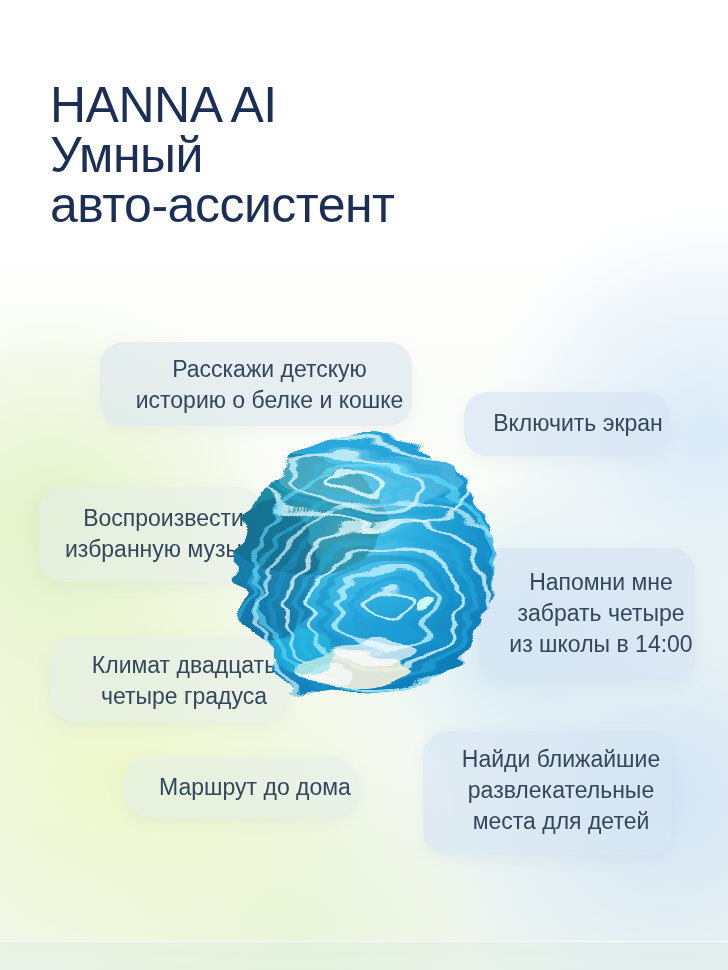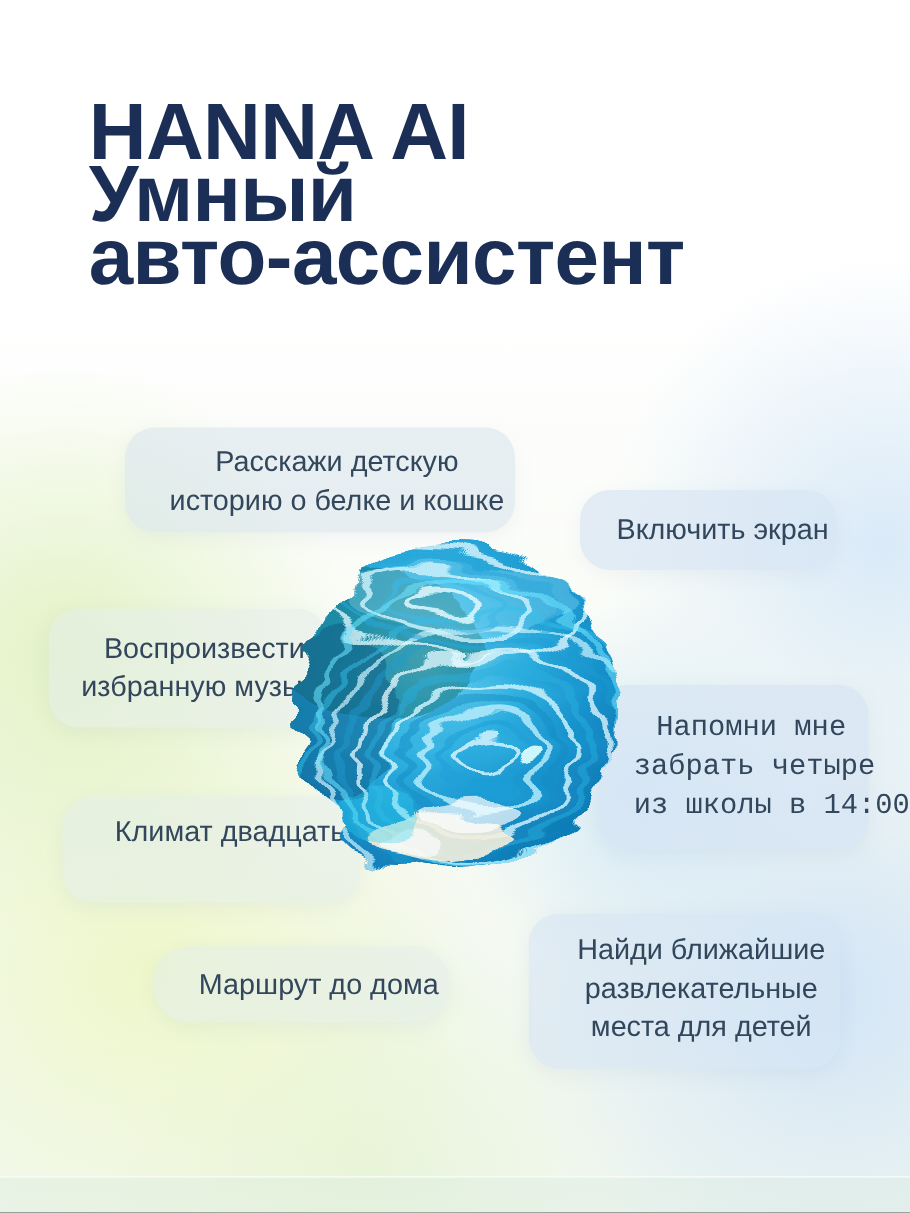--- a/index.html
+++ b/index.html
@@ -8,37 +8,37 @@
     position:relative; width:728px; height:970px; overflow:hidden;
     background-image:
       radial-gradient(46% 34% at 7% 54%,  rgba(226,242,195,0.95) 0%, rgba(226,242,195,0) 70%),
       radial-gradient(52% 36% at 16% 80%, rgba(238,247,200,0.95) 0%, rgba(238,247,200,0) 72%),
       radial-gradient(40% 30% at 40% 96%, rgba(230,244,212,0.8) 0%, rgba(230,244,212,0) 70%),
       radial-gradient(44% 34% at 97% 45%, rgba(216,233,248,0.95) 0%, rgba(216,233,248,0) 70%),
       radial-gradient(50% 38% at 92% 82%, rgba(211,229,246,1) 0%, rgba(211,229,246,0) 72%),
       radial-gradient(30% 22% at 70% 65%, rgba(204,231,248,0.75) 0%, rgba(204,231,248,0) 70%),
       linear-gradient(180deg,#ffffff 0%, #ffffff 24%, #f8fbf5 58%, #f1f7ef 100%);
   }
-  .title-block{position:absolute; left:50px; top:80px; color:#1b2e55; font-weight:bold;
-    font-size:64px; line-height:50px; letter-spacing:-0.5px;margin-left:21px;}
+  .title-block{position:absolute; left:50px; top:80px; color:#1b2e55; font-weight:normal;
+    font-size:50px; line-height:50px; letter-spacing:-0.5px;}
   .bubble{
     position:absolute; box-sizing:border-box; border-radius:24px;
     background:rgba(222,233,240,0.55);
     box-shadow:0 4px 16px rgba(100,130,160,0.08);
     color:#33475c; font-size:23px; line-height:31px; font-weight:400;text-align:center;
   }
   .bubble .line{display:block; white-space:nowrap;}
   .b-story  {left:100px; top:342px; width:312px; height:84px;  padding:12px 0 0 27px;
              background:rgba(216,228,236,0.6);}
   .b-screen {left:464px; top:392px; width:205px; height:64px;  padding:16px 0 0 23px;
              background:rgba(213,228,243,0.65);}
   .b-music  {left:39px;  top:487px; width:223px; height:95px;  padding:16px 0 0 26px;
              background:rgba(228,237,234,0.55);}
   .b-remind {left:478px; top:548px; width:217px; height:132px; padding:19px 0 0 29px;
-             background:rgba(213,228,243,0.7);font-family:Liberation Mono, monospace;}
+             background:rgba(213,228,243,0.7);}
   .b-climate{left:50px;  top:637px; width:238px; height:85px;  padding:13px 0 0 30px;
              background:rgba(228,237,234,0.55);}
   .b-route  {left:122px; top:757px; width:238px; height:61px;  padding:15px 0 0 28px;
              border-radius:30px; background:rgba(226,236,234,0.5);}
   .b-places {left:423px; top:731px; width:249px; height:124px; padding:13px 0 0 27px;
              background:rgba(214,229,243,0.6);}
   .orb{position:absolute; left:220px; top:428px; width:292px; height:290px;}
   .orb svg{width:100%; height:100%; display:block;}
   .bottom-band{
     position:absolute; left:0; top:941px; width:728px; height:29px;
@@ -72,20 +72,21 @@
   </div>
 
   <div class="bubble b-remind">
     <span class="line">Напомни мне</span>
     <span class="line">забрать четыре</span>
     <span class="line">из школы в 14:00</span>
   </div>
 
   <div class="bubble b-climate">
     <span class="line">Климат двадцать</span>
+    <span class="line">четыре градуса</span>
   </div>
 
   <div class="bubble b-route">
     <span class="line">Маршрут до дома</span>
   </div>
 
   <div class="bubble b-places">
     <span class="line">Найди ближайшие</span>
     <span class="line">развлекательные</span>
     <span class="line">места для детей</span>

